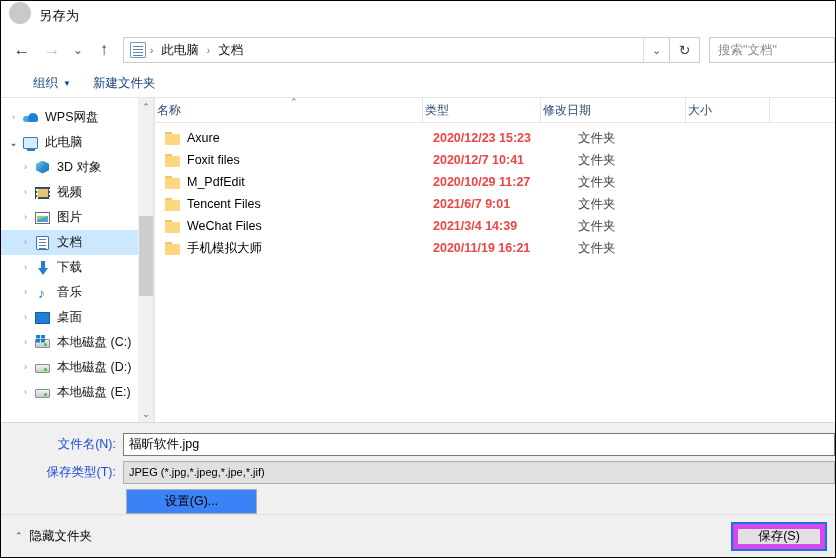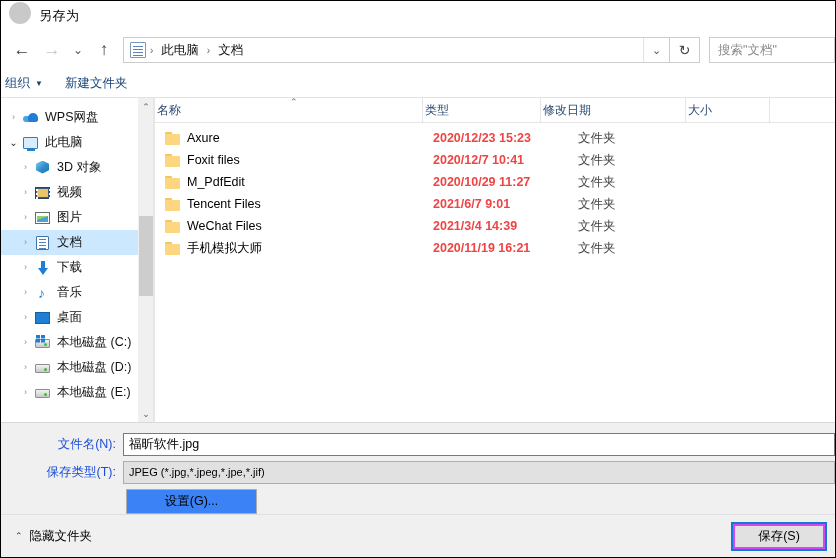--- a/index.html
+++ b/index.html
@@ -132,21 +132,21 @@
   }
   .searchbox span { color: #8a8a8a; font-size: 12.5px; white-space: nowrap; }
 
   
   .cmdbar {
     height: 29px;
     background: #ffffff;
     border-bottom: 1px solid #e3e3e3;
     display: flex;
     align-items: center;
-    padding-left: 4px;
+    padding-left: 32px;
     gap: 22px;
     flex: 0 0 auto;
   }
   .cmd { font-size: 12.5px; color: #16447a; display: flex; align-items: center; gap: 5px; }
   .cmd .caret { font-size: 8px; color: #16447a; }
 
   
   .body {
     flex: 1 1 auto;
     display: flex;
@@ -382,21 +382,21 @@
     align-items: center;
     justify-content: space-between;
     padding: 0 8px 0 14px;
     border-top: 1px solid #e0e0e0;
   }
   .hide-folders { display: flex; align-items: center; gap: 7px; font-size: 12.5px; color: #000; }
   .hide-folders .caret { font-size: 9px; color: #333; }
   .btn-save {
     width: 92px; height: 25px;
     background: #e1e1e1;
-    border: 2px solid #d946ef;
+    border: 5px solid #d946ef;
     outline: 2px solid #1477d4;
     outline-offset: 0px;
     font-size: 12.5px;
     color: #000;
     display: flex; align-items: center; justify-content: center;
     margin-right: 2px;
   }
 </style>
 </head>
 <body>

